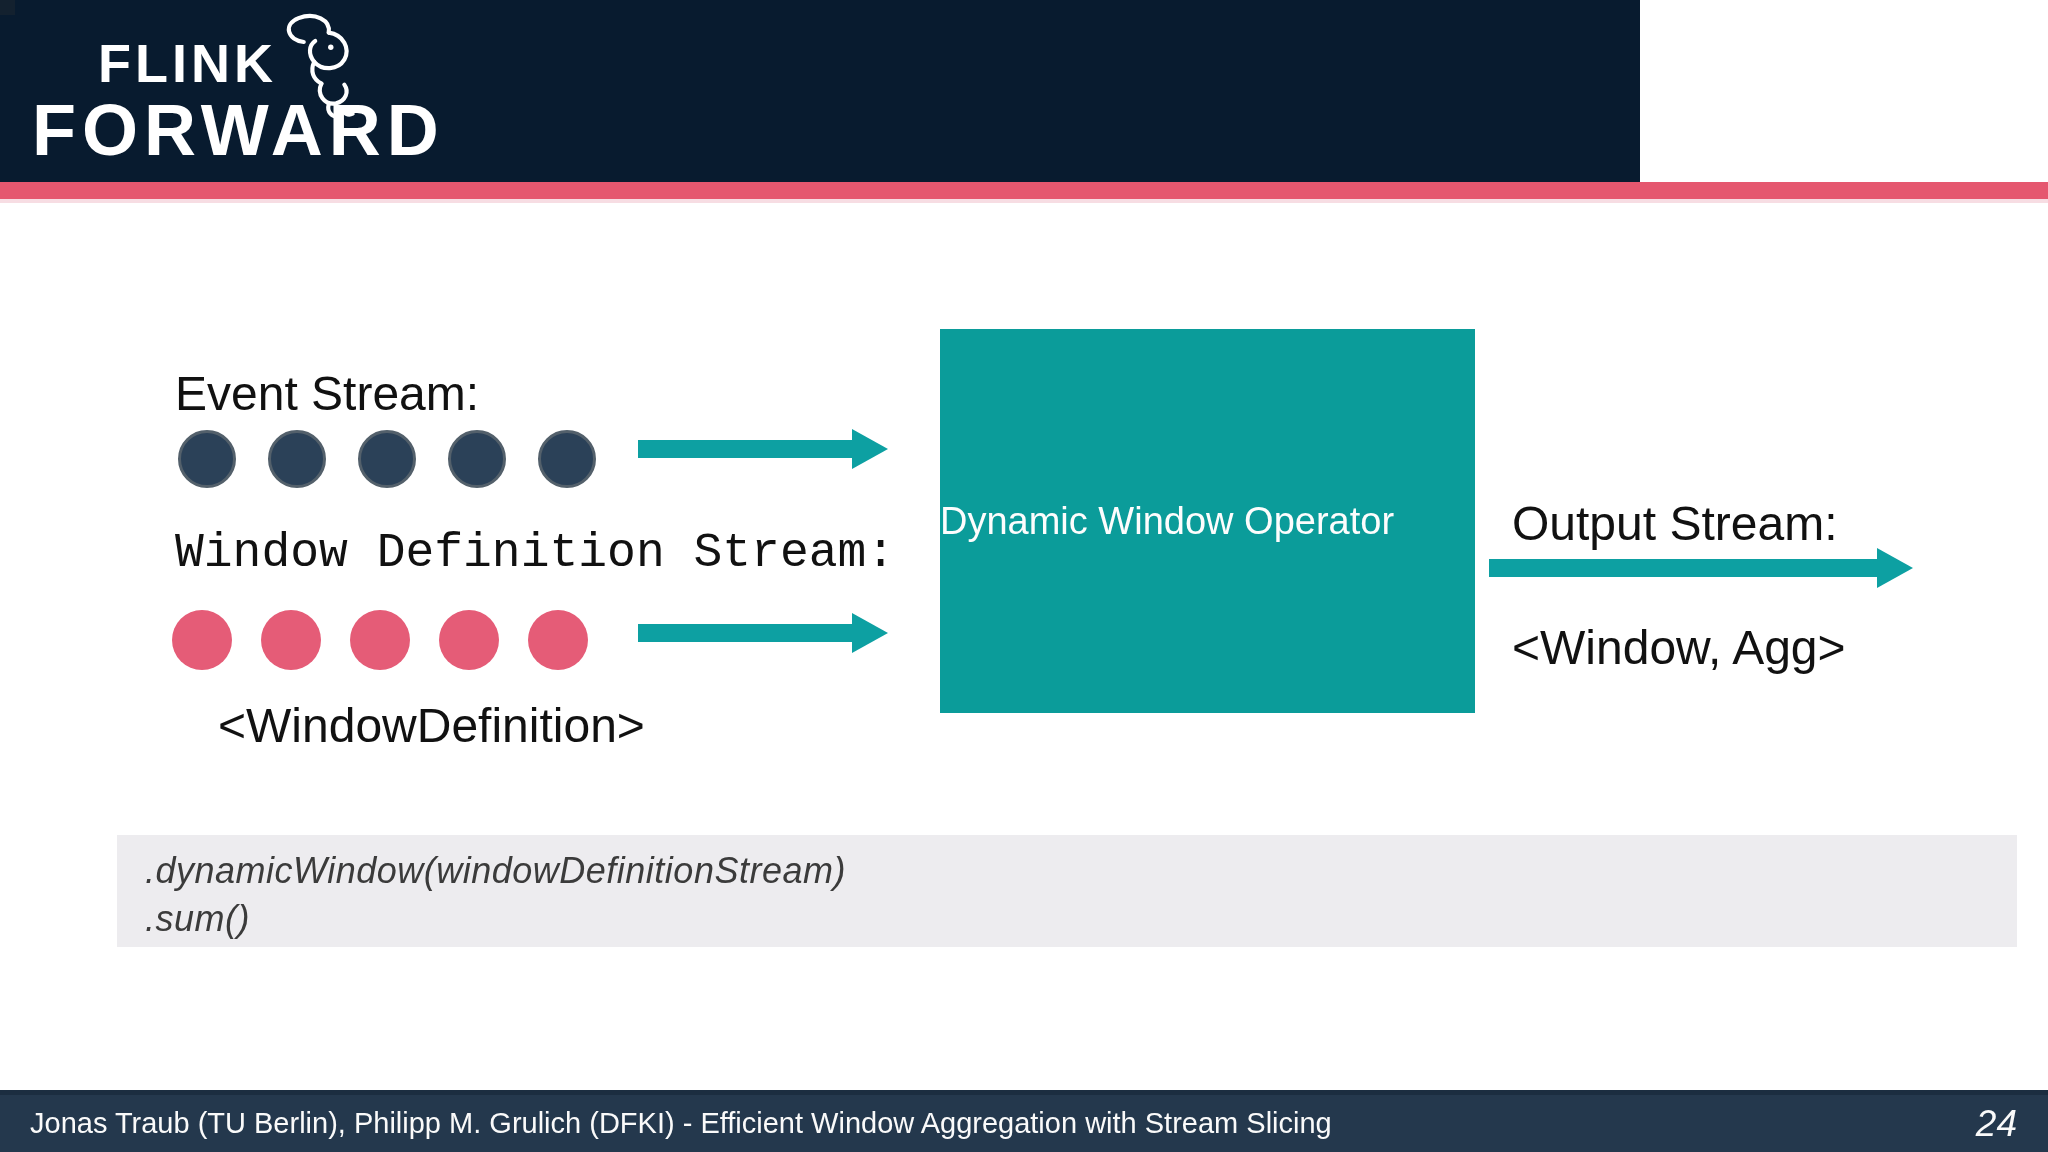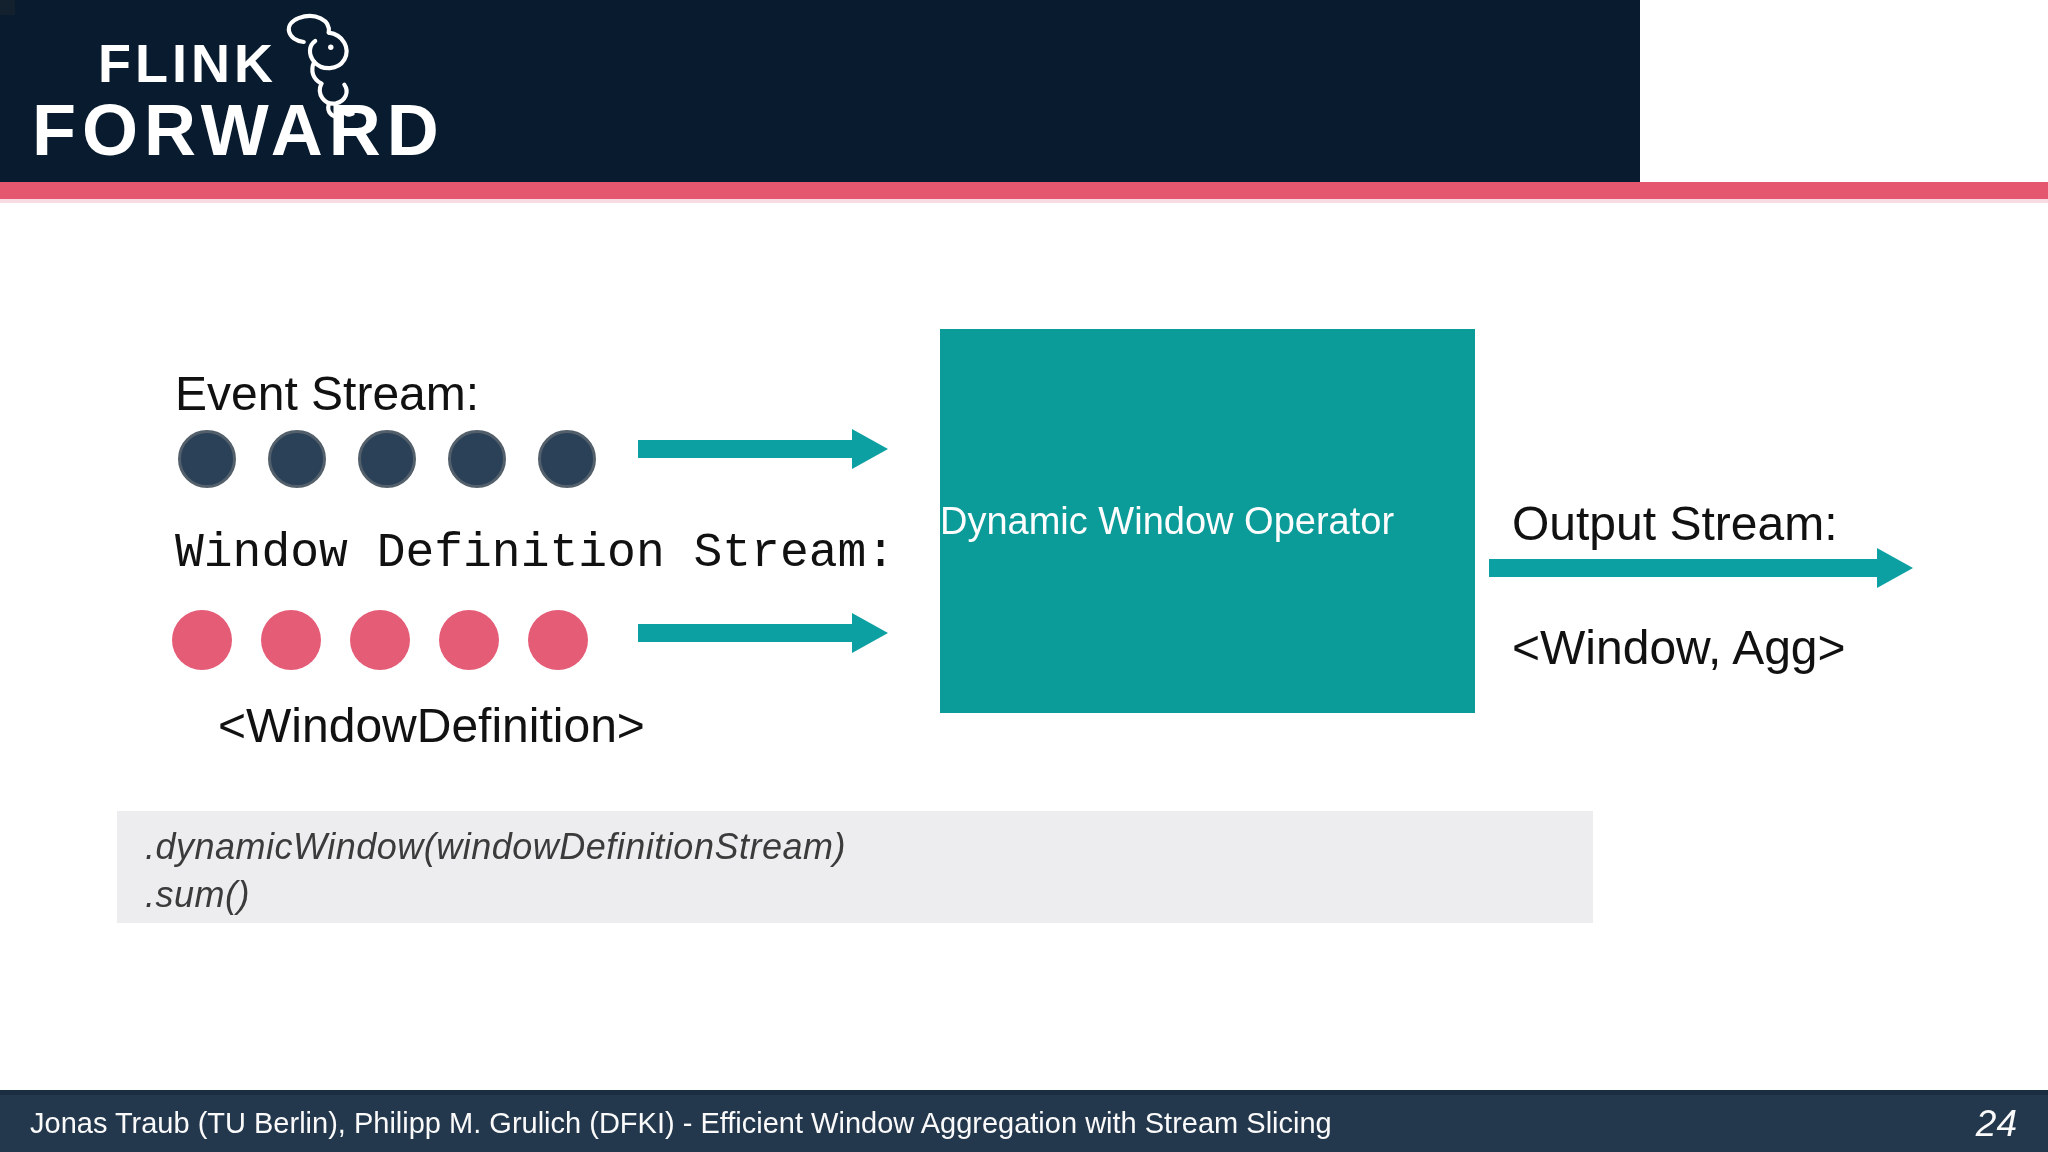--- a/index.html
+++ b/index.html
@@ -85,21 +85,21 @@
 
   .operator-box {
     position:absolute; left:928px; top:329px; width:535px; height:384px;
     background:var(--operator-teal,#0b9c9a);
     display:flex; align-items:center; margin-left:12px;
   }
   .operator-box span { font-size:38px; color:#fdfdfd; white-space:nowrap; }
 
   
   .code-block {
-    position:absolute; left:117px; top:811px; width:1476px; height:112px;
+    position:absolute; left:117px; top:835px; width:1900px; height:112px;
     background:var(--code-bg,#edecef);
     padding:12px 0 0 28px;
   }
   .code-line {
     font-size:36px; font-style:italic; font-weight:300;
     color:var(--code-text,#3b3b3b); line-height:48px; letter-spacing:0.5px;
   }
 
   
   .footer {

